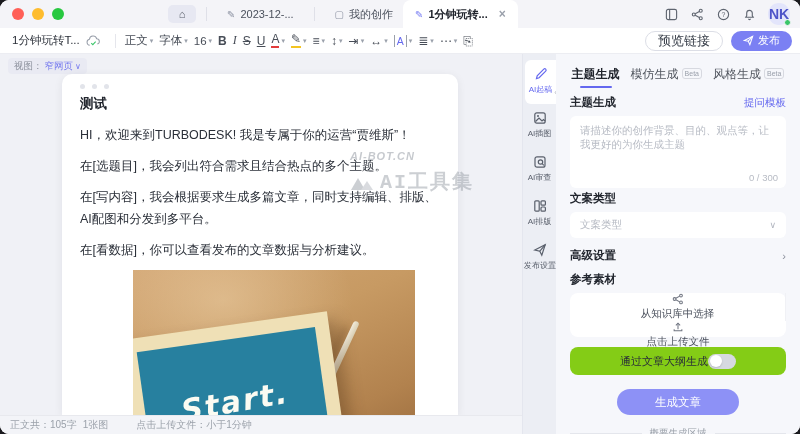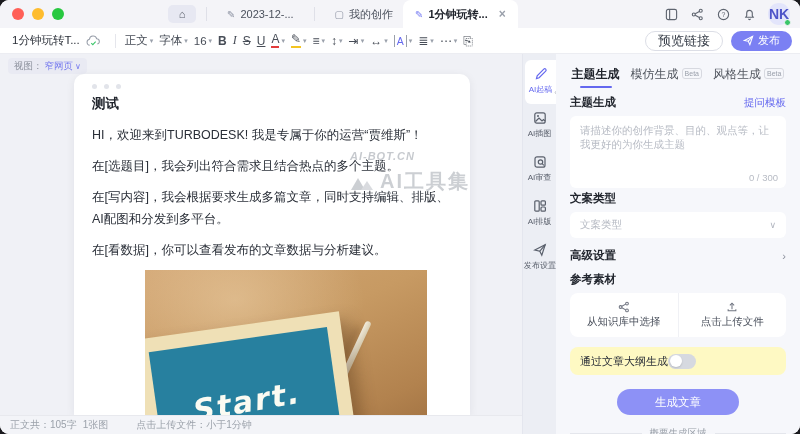--- a/index.html
+++ b/index.html
@@ -40,35 +40,35 @@
   .btn-preview{height:20px;padding:0 12px;border-radius:11px;border:1px solid #dcdee6;background:#fff;font-size:13px;color:#3a404b;display:flex;align-items:center;}
   .btn-publish{height:20px;padding:0 12px;border-radius:11px;border:none;background:#7b80f3;color:#fff;font-size:11px;display:flex;align-items:center;gap:4px;}
 
   
   .workspace{position:absolute;left:0;top:54px;width:800px;height:380px;display:flex;}
   .editor{position:relative;width:522px;height:361px;background:#f0f1f6;overflow:hidden;}
   .view-pill{position:absolute;left:8px;top:4px;height:16px;display:flex;align-items:center;gap:2px;background:#e9eaf3;border-radius:4px;padding:0 6px;font-size:9.5px;color:#8a8f9b;}
   .view-pill b{color:#7579ef;font-weight:normal;}
   .view-pill .vchev{color:#7579ef;font-size:8px;}
 
-  .page{position:absolute;left:74px;top:20px;width:396px;height:341px;background:#fff;border-radius:10px 10px 0 0;box-shadow:0 2px 10px rgba(31,35,41,.07);padding:10px 18px 0 18px;overflow:hidden;}
+  .page{position:absolute;left:62px;top:20px;width:396px;height:341px;background:#fff;border-radius:10px 10px 0 0;box-shadow:0 2px 10px rgba(31,35,41,.07);padding:10px 18px 0 18px;overflow:hidden;}
   .page-dots{display:flex;gap:7px;margin-bottom:6px;}
   .pdot{width:5px;height:5px;border-radius:50%;background:#e2e4ea;}
   .doc-h{font-size:13.5px;font-weight:bold;color:#20242c;margin:4px 0 12px 0;}
   .doc-p{font-size:12.5px;color:#2a2f38;line-height:1.75;margin:0 0 9px 0;}
   .doc-image{position:relative;margin:7px 0 0 53px;width:282px;height:190px;background:linear-gradient(155deg,#d2a674 0%,#c79a63 40%,#b2824e 75%,#97693c 100%);overflow:hidden;}
   .doc-image .glow{position:absolute;left:-40px;top:-60px;width:260px;height:180px;background:radial-gradient(closest-side,rgba(255,235,200,.35),rgba(255,235,200,0));}
   .polaroid{position:absolute;left:-2px;top:55px;width:208px;height:160px;background:#efe0b6;transform:rotate(-8deg);box-shadow:8px 10px 16px rgba(70,40,15,.35);}
   .polaroid-inner{position:absolute;left:14px;top:14px;right:14px;bottom:22px;background:#27809f;display:flex;align-items:center;justify-content:center;}
   .start-text{color:#fbfbf2;font-size:30px;font-style:italic;font-weight:bold;letter-spacing:2px;transform:rotate(-2deg);font-family:"DejaVu Sans",sans-serif;}
   .pen{position:absolute;left:205px;top:48px;width:6px;height:76px;border-radius:3px;background:linear-gradient(90deg,#f2ecdc,#d9ceb2);transform:rotate(25deg);box-shadow:-7px 9px 8px rgba(70,40,15,.30);}
 
   .watermark{position:absolute;left:350px;top:96px;opacity:.5;pointer-events:none;text-align:left;}
   .wm1{font-size:11px;font-weight:bold;font-style:italic;color:#8f959e;letter-spacing:1px;}
-  .wm2{display:flex;align-items:center;gap:4px;margin-top:6px;color:#9aa0a8;}
+  .wm2{display:flex;align-items:center;gap:4px;margin-top:6px;color:#9aa0a8;font-family:Liberation Mono, monospace;}
   .wm2 .wm-text{font-size:20px;font-weight:bold;letter-spacing:2px;}
 
   
   .rail{position:relative;width:34px;height:380px;background:#eceef4;display:flex;flex-direction:column;align-items:stretch;padding-top:6px;border-left:1px solid #e4e6ee;}
   .rail-item{display:flex;flex-direction:column;align-items:center;gap:3px;padding:7px 0 8px 0;color:#595f6b;cursor:pointer;}
   .rail-item .rlabel{font-size:8.5px;white-space:nowrap;transform:scale(.95);}
   .rail-item.active{background:#fff;color:#6468ef;border-radius:6px 0 0 6px;margin-left:2px;}
   .collapse-handle{position:absolute;right:-1px;top:34px;font-size:8px;color:#b8bcc6;}
 
   
@@ -81,25 +81,25 @@
   .prow{display:flex;justify-content:space-between;align-items:center;margin-bottom:6px;}
   .plabel{font-size:11.5px;font-weight:bold;color:#23272f;}
   .plink{font-size:10.5px;color:#6468ef;cursor:pointer;}
   .ptextarea{width:100%;height:72px;background:#fff;border:none;border-radius:6px;resize:none;padding:8px 10px;font-size:10.5px;color:#3a404b;font-family:"Liberation Sans",sans-serif;outline:none;}
   .ptextarea::placeholder{color:#b7bbc4;}
   .counter{text-align:right;font-size:9.5px;color:#b7bbc4;margin:-20px 8px 8px 0;position:relative;}
   .pselect{height:26px;background:#fff;border-radius:6px;display:flex;align-items:center;justify-content:space-between;padding:0 10px;font-size:10.5px;color:#b7bbc4;margin-bottom:10px;cursor:pointer;}
   .pselect .schev{color:#b0b4be;font-size:9px;}
   .adv-row{display:flex;justify-content:space-between;align-items:center;margin:2px 0 9px 0;cursor:pointer;}
   .adv-row .achev{color:#8a8f9b;font-size:11px;}
-  .ref-card{display:flex;background:#fff;border-radius:8px;height:44px;margin-top:6px;margin-bottom:10px;}
+  .ref-card{display:flex;background:#fff;border-radius:8px;height:44px;margin-top:6px;margin-bottom:10px;flex-direction:column;}
   .ref-half{flex:1;display:flex;flex-direction:column;align-items:center;justify-content:center;gap:2px;font-size:10.5px;color:#4a505c;cursor:pointer;}
   .ref-half .ricon{color:#6f7480;font-size:11px;line-height:1;}
   .ref-half:first-child{border-right:1px solid #f0f1f5;}
-  .toggle-row{display:flex;justify-content:flex-start;align-items:center;background:#fef9c3;border-radius:8px;height:28px;padding:0 10px;margin-bottom:14px;}
+  .toggle-row{display:flex;justify-content:center;align-items:center;background:#84cc16;border-radius:8px;height:28px;padding:0 10px;margin-bottom:14px;}
   .toggle-row .tlabel{font-size:11px;color:#2a2f38;}
   .switch{width:28px;height:15px;border-radius:8px;background:#d6d9e0;position:relative;cursor:pointer;}
   .switch .knob{position:absolute;left:1.5px;top:1.5px;width:12px;height:12px;border-radius:50%;background:#fff;box-shadow:0 1px 2px rgba(0,0,0,.15);}
   .btn-generate{display:block;margin:0 auto 12px auto;width:122px;height:26px;border:none;border-radius:13px;background:#8d91f6;color:#fff;font-size:11.5px;cursor:pointer;font-family:"Liberation Sans",sans-serif;}
   .summary-div{display:flex;align-items:center;gap:8px;color:#9ba1aa;font-size:9.5px;white-space:nowrap;}
   .summary-div:before,.summary-div:after{content:"";flex:1;height:1px;background:#e4e6ec;}
 
   
   .statusbar{position:absolute;left:0;bottom:0;width:522px;height:19px;background:#f3f4f8;border-top:1px solid #e8e9ee;display:flex;align-items:center;gap:6px;padding:0 10px;font-size:10px;color:#9ba1aa;}
   .statusbar .gap{width:16px;}

